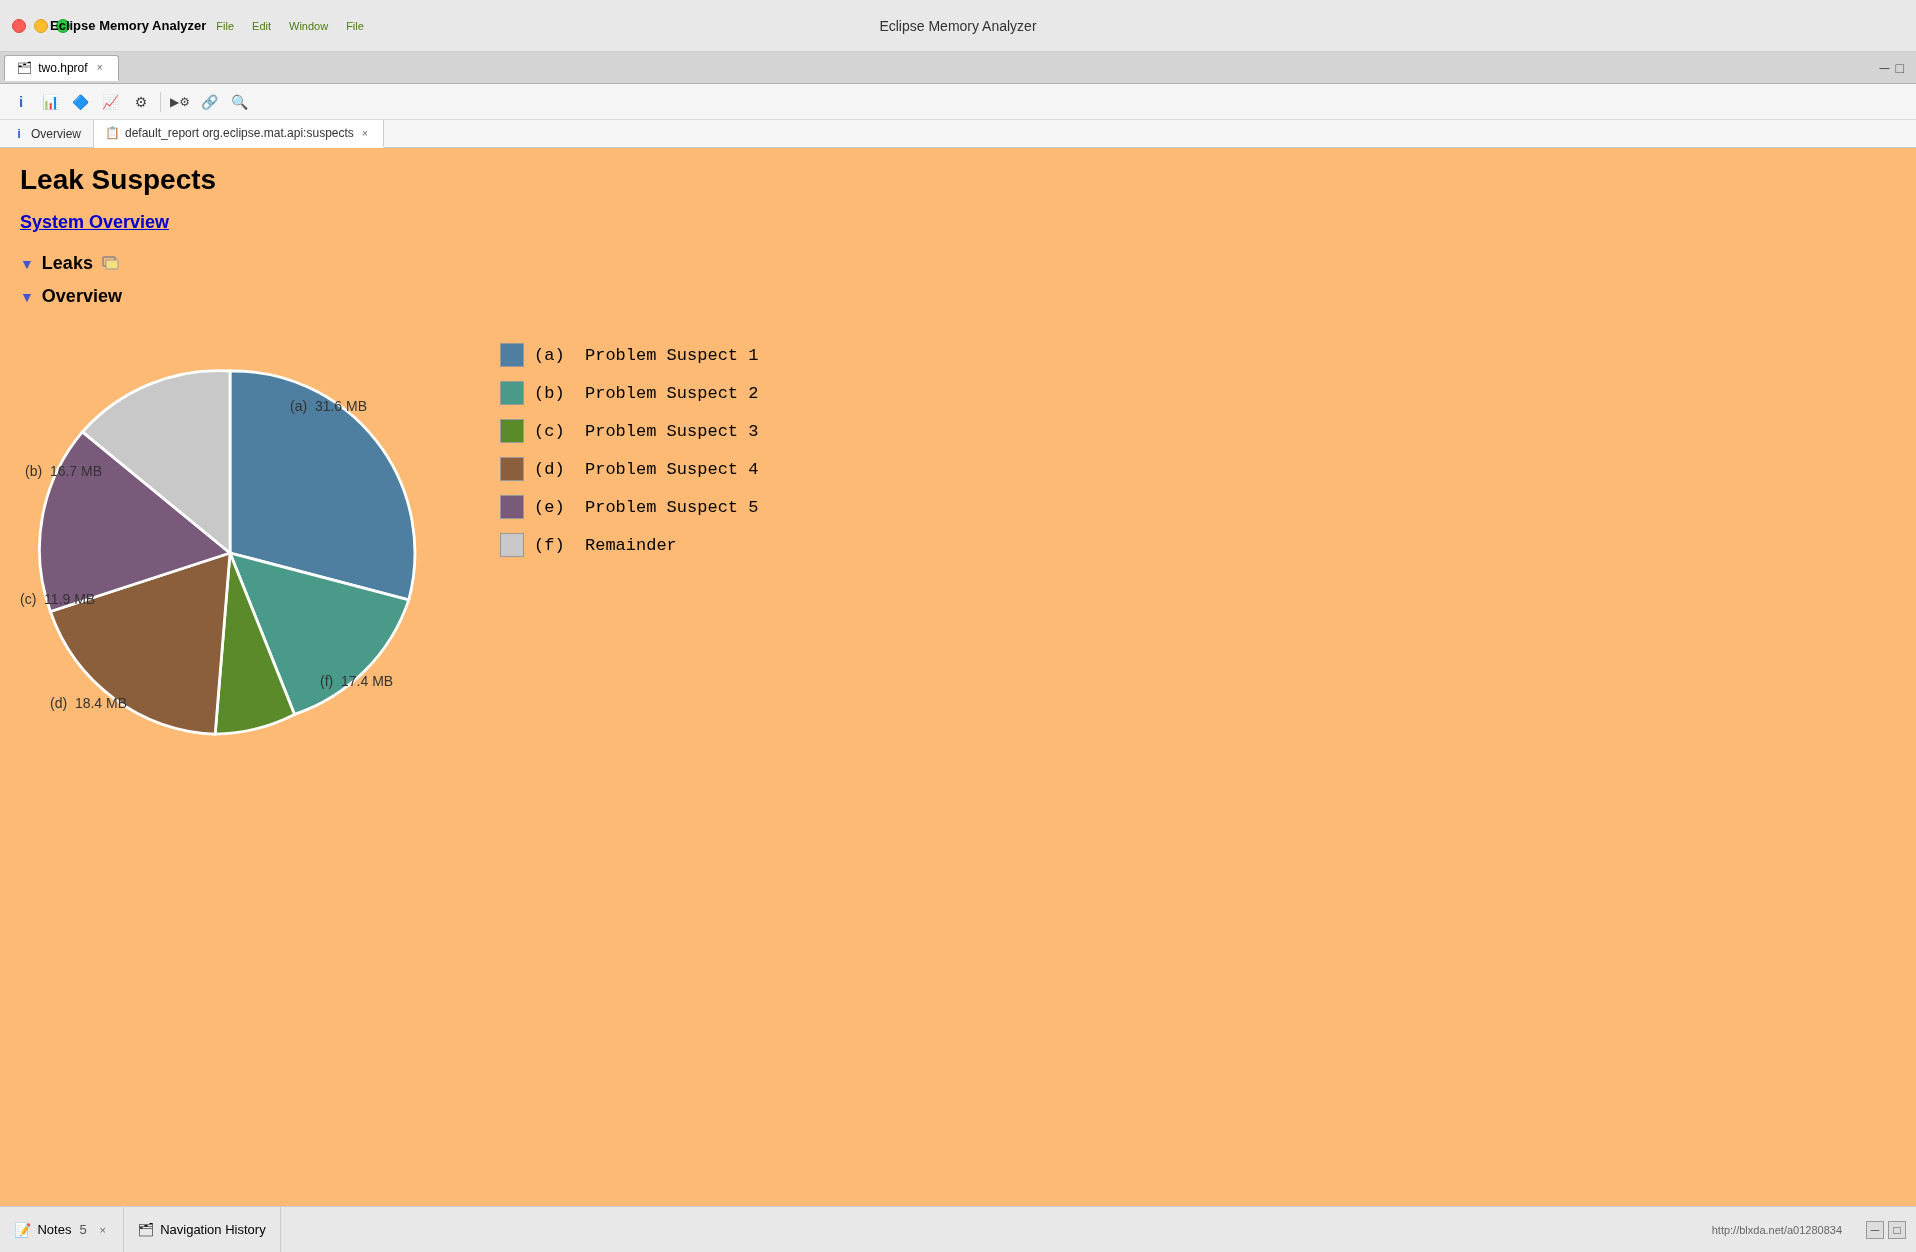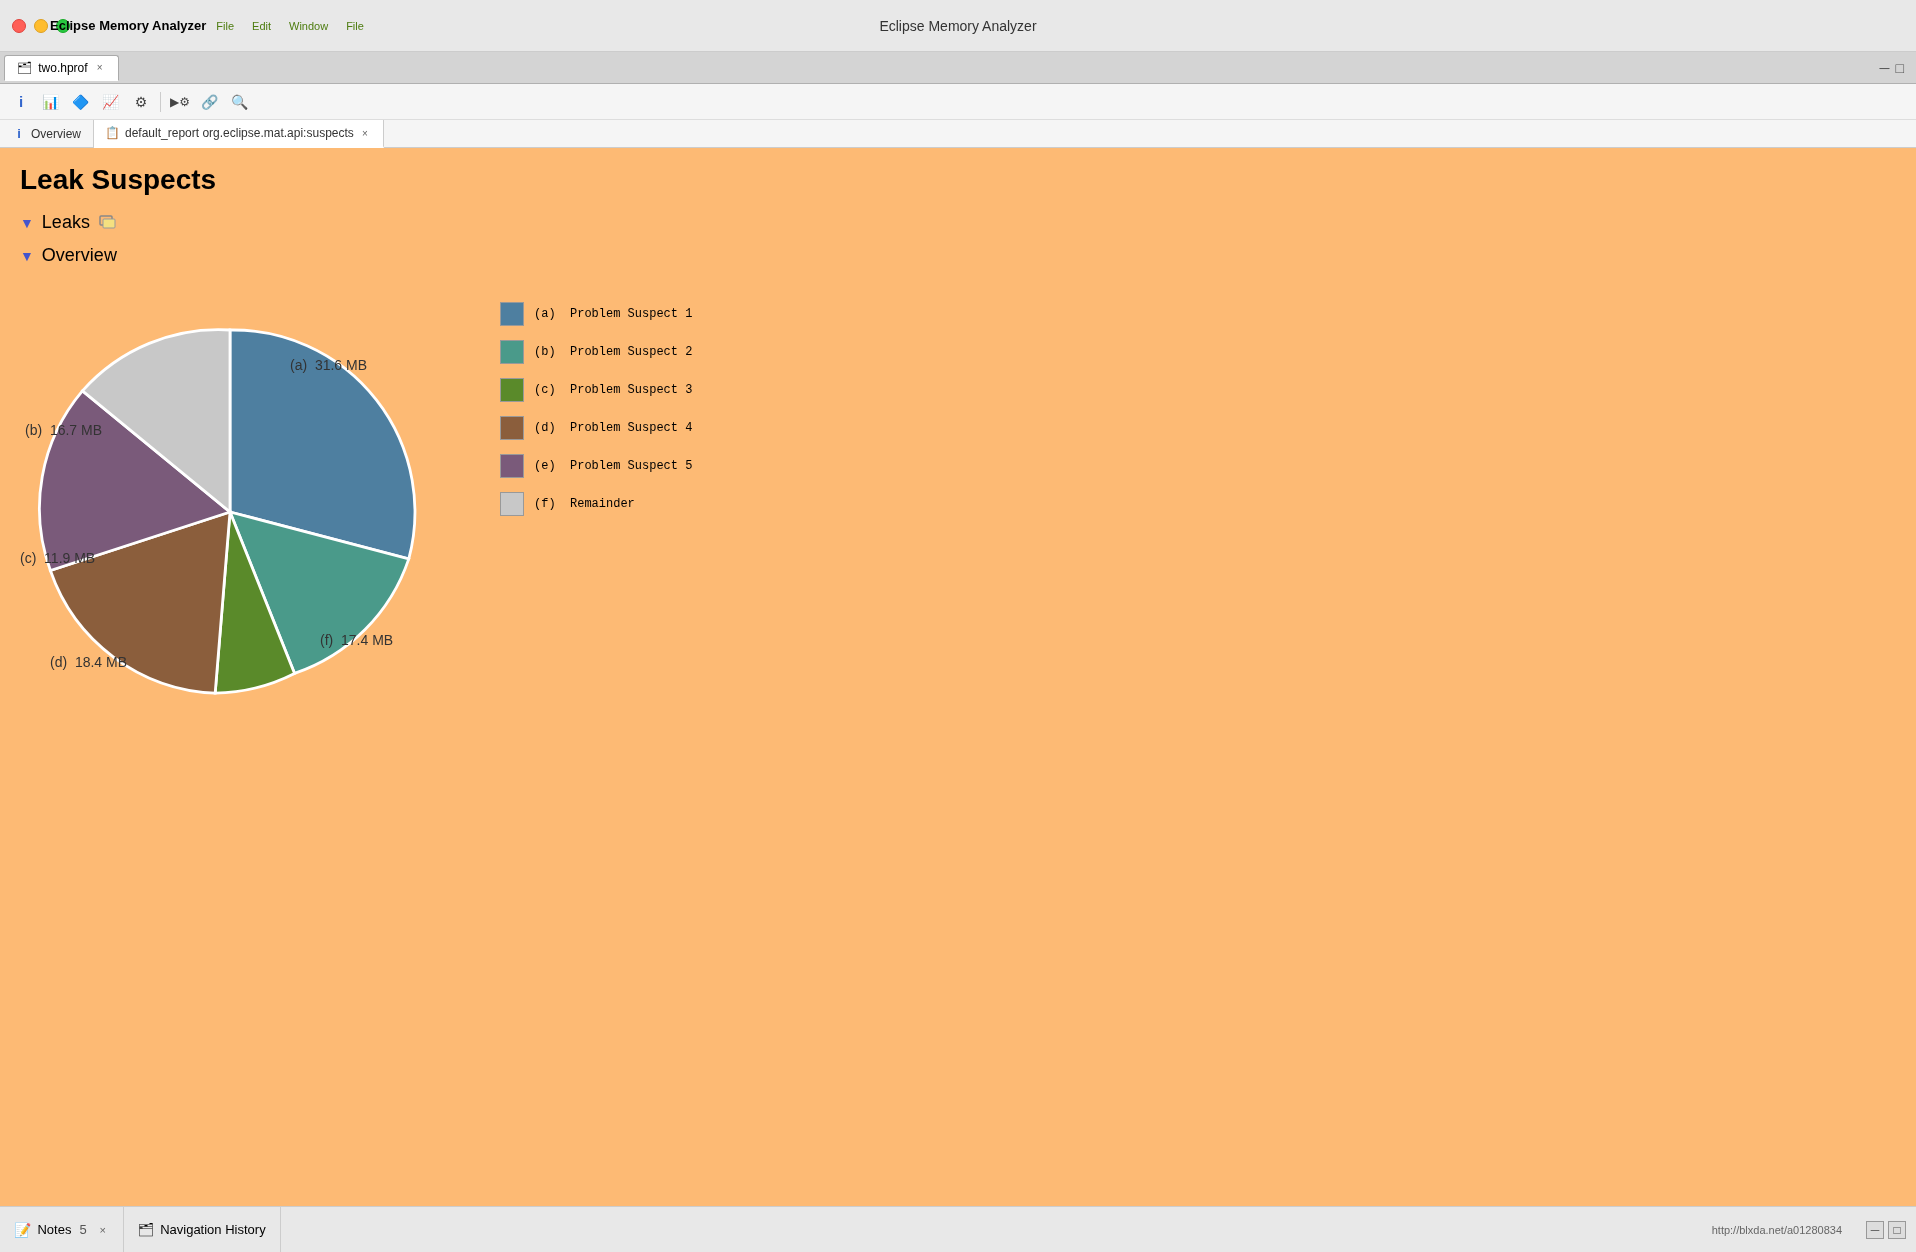--- a/index.html
+++ b/index.html
@@ -186,21 +186,21 @@
       gap: 8px;
       margin-bottom: 12px;
     }
     .collapse-arrow {
       color: #4455cc;
       font-size: 14px;
       cursor: pointer;
     }
     .section-title {
       font-size: 18px;
-      font-weight: normal;
+      font-weight: bold;
       color: #000;
     }
     .section-icon {
       font-size: 16px;
     }
 
     .subsection-header {
       display: flex;
       align-items: center;
       gap: 8px;
@@ -231,21 +231,21 @@
     
     .legend {
       display: flex;
       flex-direction: column;
       gap: 14px;
     }
     .legend-item {
       display: flex;
       align-items: center;
       gap: 10px;
-      font-size: 12px;
+      font-size: 17px;
       font-family: 'Courier New', monospace;
     }
     .legend-color {
       width: 24px;
       height: 24px;
       flex-shrink: 0;
       border: 1px solid #999;
     }
 
     
@@ -368,20 +368,21 @@
   <div class="content-tab active">
     <span class="tab-icon" style="font-size:12px;">📋</span>
     <span>default_report  org.eclipse.mat.api:suspects</span>
     <span class="tab-close">×</span>
   </div>
 </div>
 
 <div class="main-content">
   <h1 class="page-title">Leak Suspects</h1>
 
+  <a class="system-overview-link">System Overview</a>
 
   <div class="section-header">
     <span class="collapse-arrow">▼</span>
     <span class="section-title">Leaks</span>
     <span class="section-icon" title="export icon">
       
       <svg width="22" height="18" viewBox="0 0 22 18" style="vertical-align:middle;">
         <rect x="2" y="2" width="12" height="9" rx="1" fill="none" stroke="#888" stroke-width="1.5"></rect>
         <rect x="5" y="5" width="12" height="9" rx="1" fill="#f5e080" stroke="#999" stroke-width="1"></rect>
       </svg>

